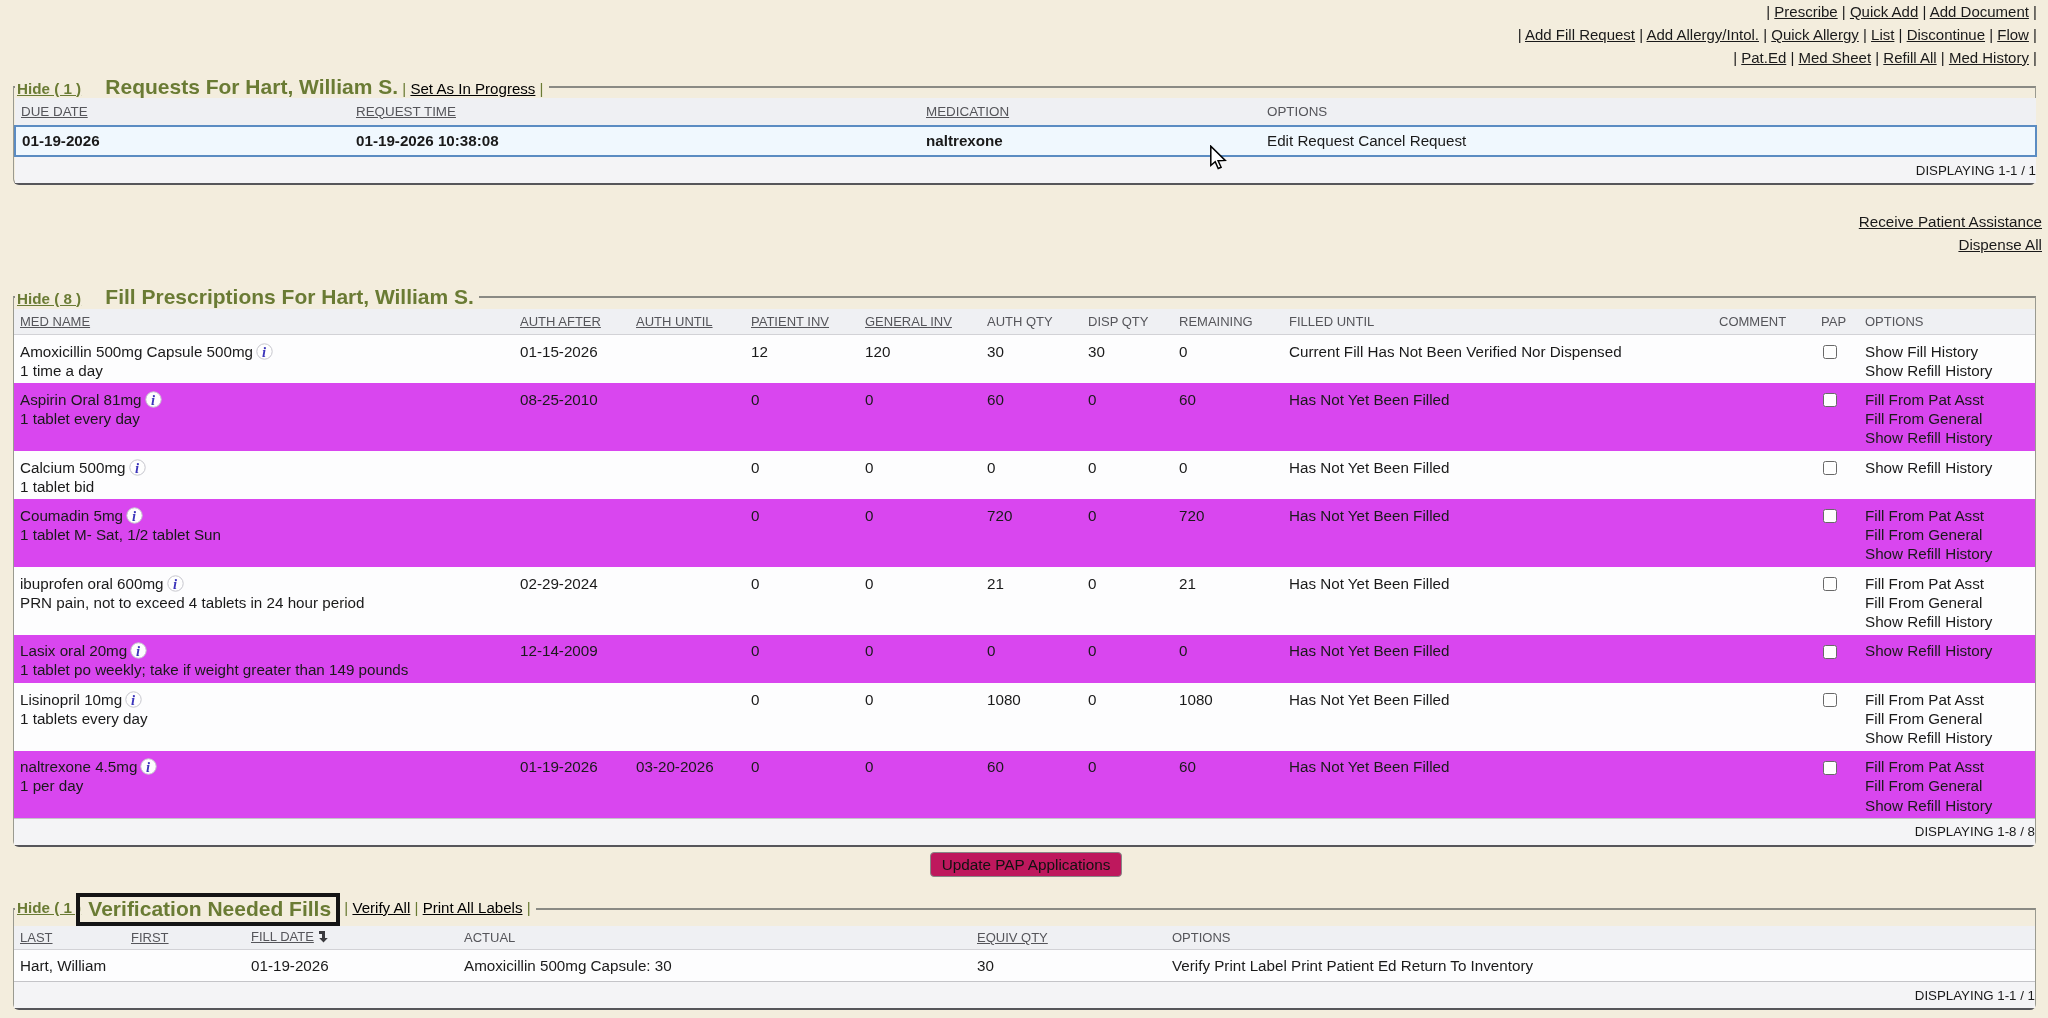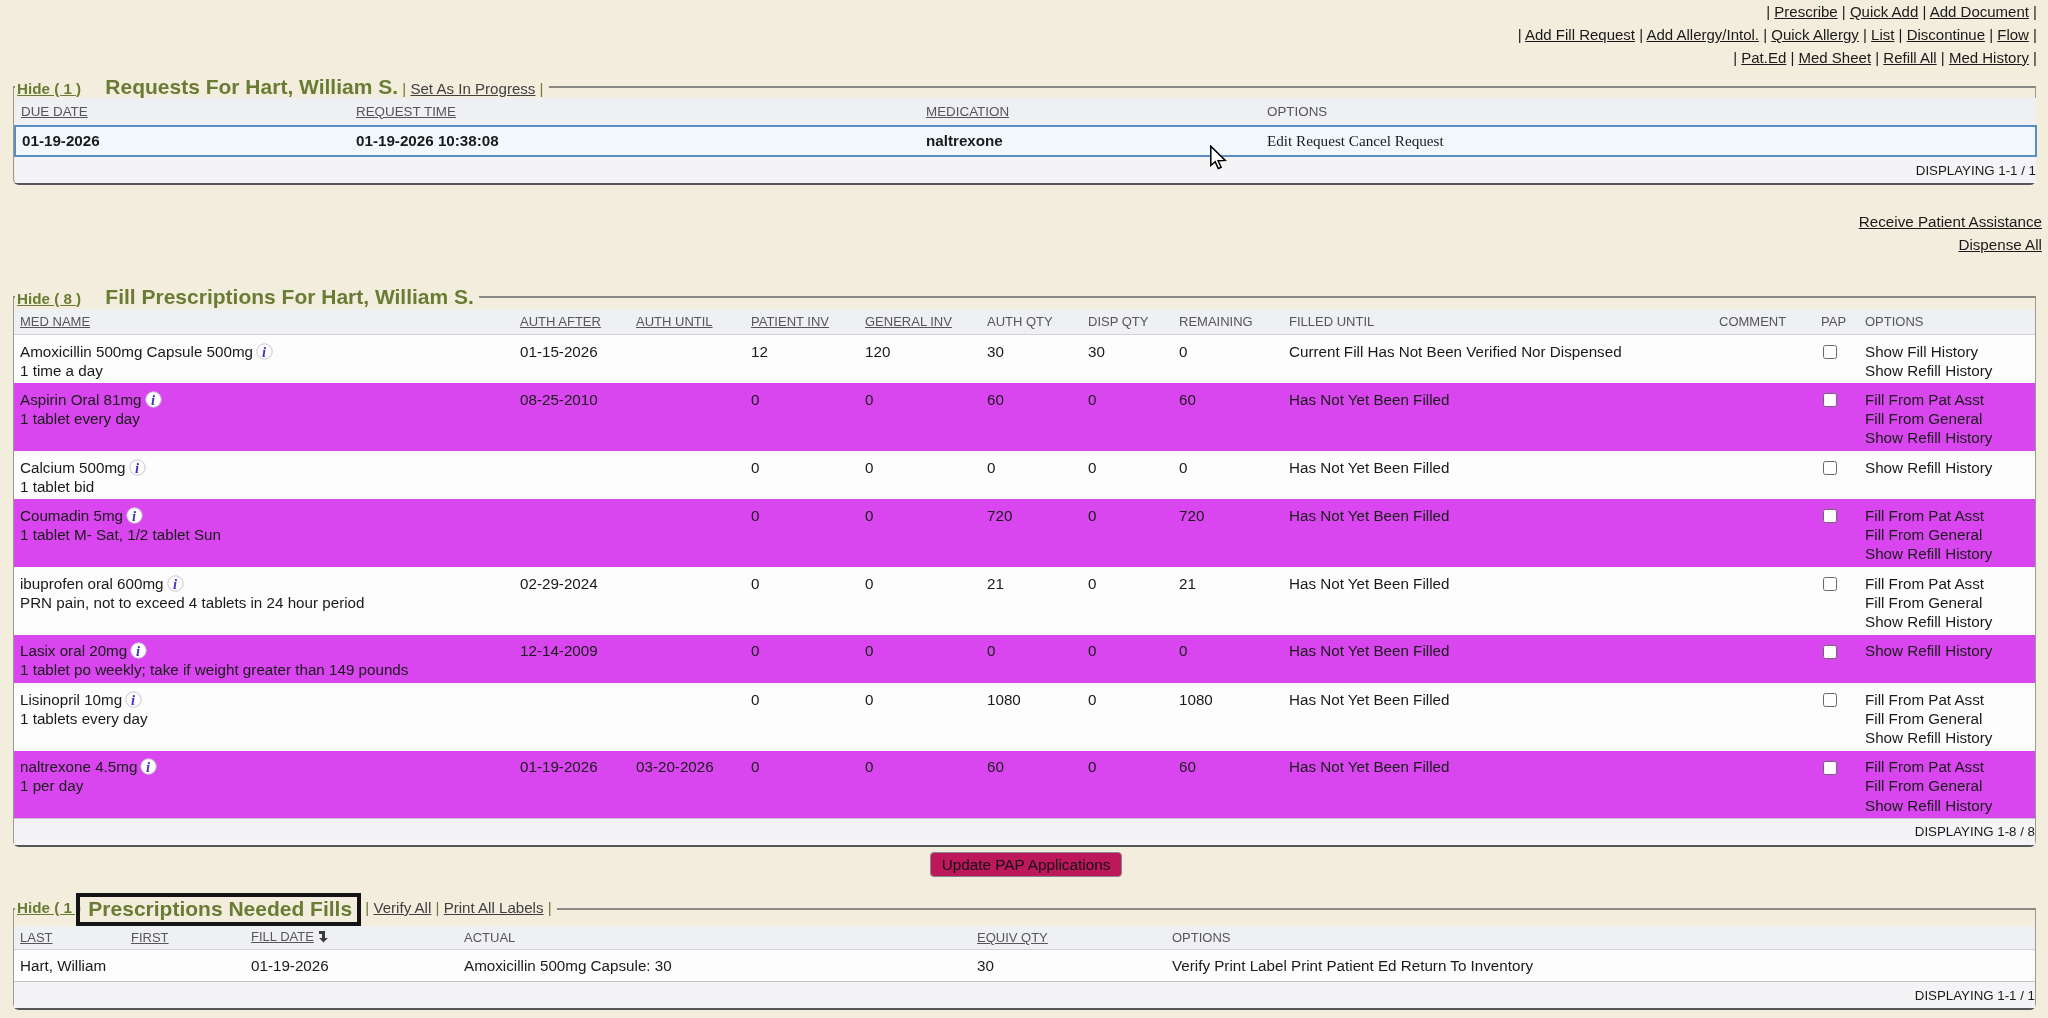--- a/index.html
+++ b/index.html
@@ -12,34 +12,34 @@
   color:#1a1a1a;
   position:relative;
 }
 a { color:#1a1a1a; text-decoration:underline; }
 .toplinks { text-align:right; padding:0 11px 0 0; line-height:23px; white-space:nowrap; font-size:15px; }
 fieldset.sec { margin:0 12px 0 13px; padding:0; border:1.5px solid #9a9a90; border-top:2px solid #8a8a84; border-bottom:2px solid #56565a; border-radius:0 0 6px 6px; }
 legend.lg { padding:0 5px 0 2px; margin-left:1px; line-height:18px; white-space:nowrap; }
 a.hide { color:#6a7b34; font-weight:bold; font-size:15.2px; }
 .bigtitle { color:#6a7b34; font-weight:bold; font-size:21px; margin-left:20px; line-height:22px; }
 .boxtitle .bigtitle { margin-left:0; }
-a.gl { color:#404040; }
+a.gl { color:#000000; }
 .lg { font-size:15.1px; }
 .gsep { color:#6a7b34; }
 table.tb { width:100%; border-collapse:collapse; table-layout:fixed; }
 th { font-weight:normal; font-size:13px; color:#55555a; text-align:left; padding:0 0 0 6px; white-space:nowrap; background:#eff0f3; }
 th span.u { text-decoration:underline; }
 td { font-size:15.2px; padding:0 0 0 6px; white-space:nowrap; overflow:hidden; }
 tr.disp td { font-size:13.3px !important; border-top:1px solid #c4c4c8; height:26px !important; text-align:right; background:#f4f4f6 !important; padding:0 !important; border-bottom:none !important; }
 
 #t1 th { height:27px; font-size:13.4px; }
 #t1 tr.sel td { height:28.5px; border-top:2px solid #5b8cc2; border-bottom:2px solid #5b8cc2; background:#f0f8fe; vertical-align:middle; font-weight:bold; }
 #t1 tr.sel td:first-child { border-left:2px solid #5b8cc2; }
 #t1 tr.sel td:last-child { border-right:2px solid #5b8cc2; }
-#t1 tr.sel td.opt { font-weight:normal;font-family:Liberation Serif, serif; }
+#t1 tr.sel td.opt { font-weight:normal; }
 #t1 tr.disp td { border-top:none; }
 
 #t2 tr.disp td { vertical-align:top; line-height:19.2px; padding-top:2.5px !important; height:23.5px !important;margin-top:25px; }
 #t2 th { height:25.5px; border-bottom:1px solid #d2d2d6; }
 #t2 td { padding:6.5px 6px 3.5px; vertical-align:top; line-height:19.2px; }
 #t2 tr.odd td { background:#fdfdfe; }
 #t2 tr.even td { background:#d946ef; }
 
 #t3 th { height:22.5px; border-bottom:1px solid #d2d2d6; }
 #t3 td { height:31.5px; vertical-align:middle; background:#fdfdfe; }
@@ -313,21 +313,21 @@
 <tr class="disp">
           <td colspan="12">DISPLAYING 1-8 / 8</td>
         </tr>
 </tbody>
     </table>
 </fieldset>
 
 <div class="btnrow"><button class="pap">Update PAP Applications</button></div>
 
 <fieldset class="sec" id="f3" style="margin-top:15.5px;">
-<legend class="lg"><a class="hide">Hide ( 1 )</a> <span class="boxtitle"><span class="bigtitle">Prescriptions Needed Fills</span></span> <span class="gsep">|</span> <a class="gl">Verify All</a> <span class="gsep">|</span> <a class="gl">Print All Labels</a> <span class="gsep">|</span></legend>
+<legend class="lg"><a class="hide">Hide ( 1 )</a> <span class="boxtitle"><span class="bigtitle">Verification Needed Fills</span></span> <span class="gsep">|</span> <a class="gl">Verify All</a> <span class="gsep">|</span> <a class="gl">Print All Labels</a> <span class="gsep">|</span></legend>
 <table class="tb" id="t3" style="margin-top:0.5px;">
 <colgroup>
         <col style="width:111px">
         <col style="width:120px">
         <col style="width:213px">
         <col style="width:513px">
         <col style="width:195px">
         <col>
       </colgroup>
 <tbody>

